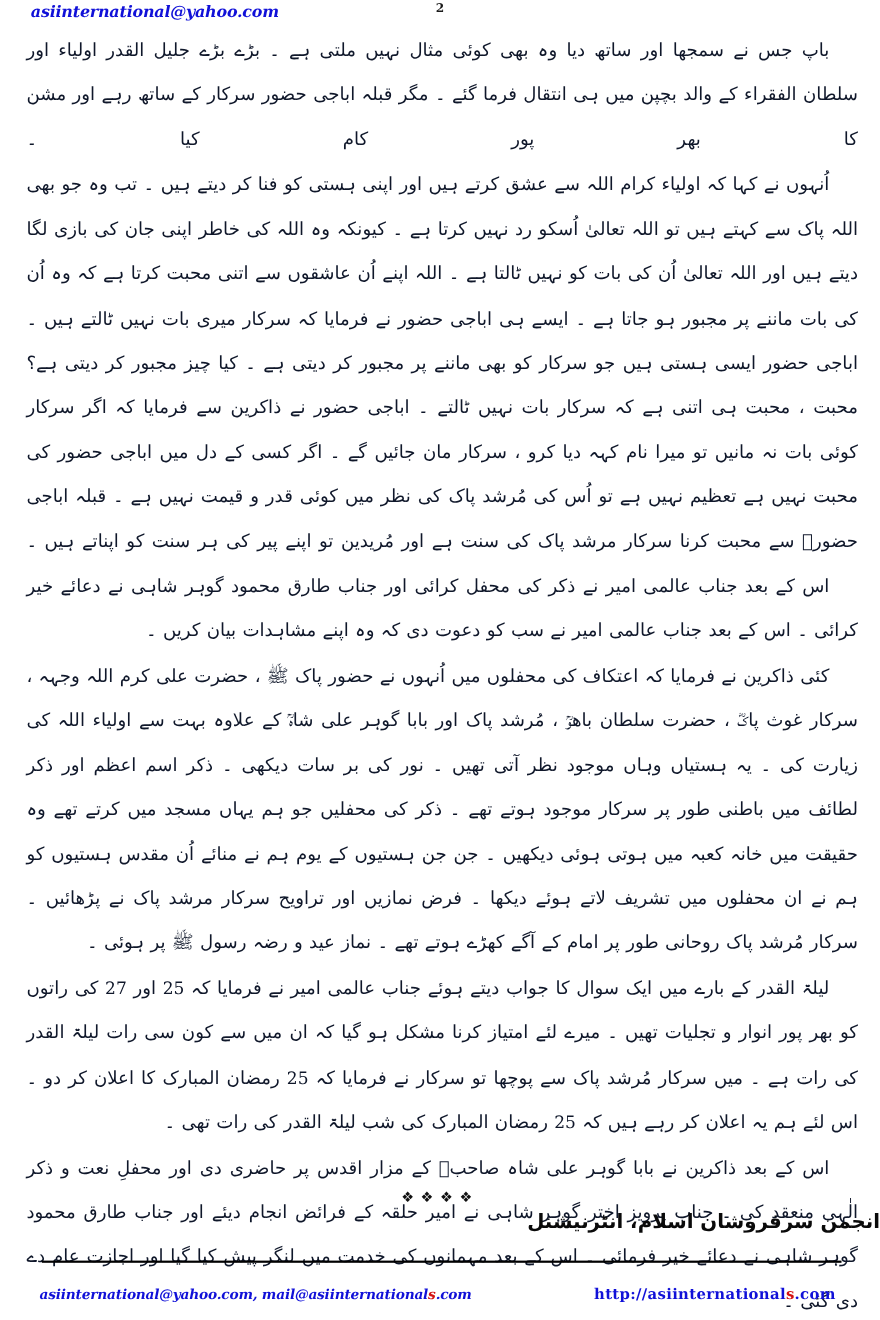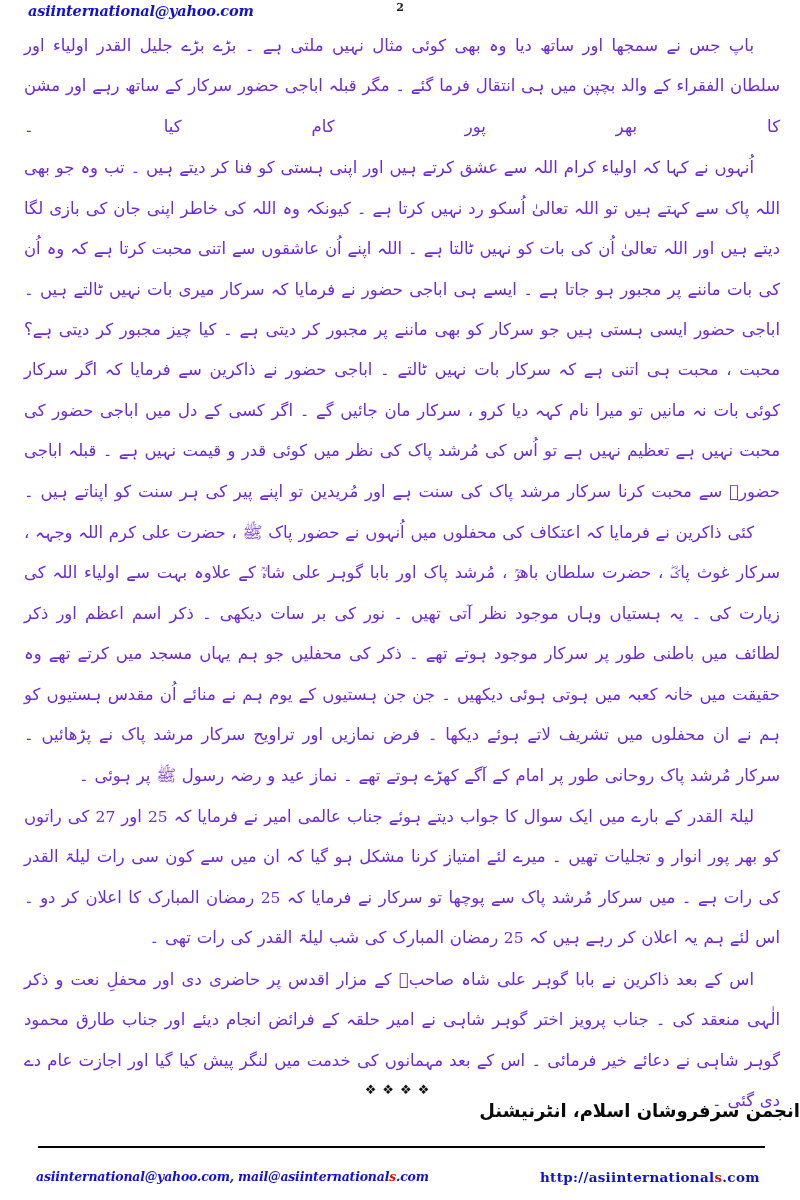--- a/index.html
+++ b/index.html
@@ -68,21 +68,21 @@
     text-align-last: justify;
   }
   .para {
     direction: rtl;
     unicode-bidi: isolate;
     text-align: justify;
     text-align-last: justify;
     font-family: "DejaVu Sans", sans-serif;
     font-size: 16.5px;
     line-height: 2.45;
-    color: #6d28d9;
+    color: #0f172a;
     margin: 0 0 1px 0;
     text-indent: 26px;
     word-spacing: 0.5px;
   }
   .para.last-right {
     text-align-last: right;
   }
   .para .num {
     direction: ltr;
     unicode-bidi: embed;
@@ -169,20 +169,21 @@
 <div class="page">
 
   <div class="header">
     <div class="header-email">asiinternational@yahoo.com</div>
     <div class="page-number">2</div>
   </div>
 
   <div class="content">
     <p class="para">باپ جس نے سمجھا اور ساتھ دیا وہ بھی کوئی مثال نہیں ملتی ہے ۔ بڑے بڑے جلیل القدر اولیاء اور سلطان الفقراء کے والد بچپن میں ہی انتقال فرما گئے ۔ مگر قبلہ اباجی حضور سرکار کے ساتھ رہے اور مشن کا بھر پور کام کیا ۔</p>
     <p class="para">اُنہوں نے کہا کہ اولیاء کرام اللہ سے عشق کرتے ہیں اور اپنی ہستی کو فنا کر دیتے ہیں ۔ تب وہ جو بھی اللہ پاک سے کہتے ہیں تو اللہ تعالیٰ اُسکو رد نہیں کرتا ہے ۔ کیونکہ وہ اللہ کی خاطر اپنی جان کی بازی لگا دیتے ہیں اور اللہ تعالیٰ اُن کی بات کو نہیں ٹالتا ہے ۔ اللہ اپنے اُن عاشقوں سے اتنی محبت کرتا ہے کہ وہ اُن کی بات ماننے پر مجبور ہو جاتا ہے ۔ ایسے ہی اباجی حضور نے فرمایا کہ سرکار میری بات نہیں ٹالتے ہیں ۔ اباجی حضور ایسی ہستی ہیں جو سرکار کو بھی ماننے پر مجبور کر دیتی ہے ۔ کیا چیز مجبور کر دیتی ہے؟ محبت ، محبت ہی اتنی ہے کہ سرکار بات نہیں ٹالتے ۔ اباجی حضور نے ذاکرین سے فرمایا کہ اگر سرکار کوئی بات نہ مانیں تو میرا نام کہہ دیا کرو ، سرکار مان جائیں گے ۔ اگر کسی کے دل میں اباجی حضور کی محبت نہیں ہے تعظیم نہیں ہے تو اُس کی مُرشد پاک کی نظر میں کوئی قدر و قیمت نہیں ہے ۔ قبلہ اباجی حضورؒ سے محبت کرنا سرکار مرشد پاک کی سنت ہے اور مُریدین تو اپنے پیر کی ہر سنت کو اپناتے ہیں ۔</p>
+    <p class="para last-right">اس کے بعد جناب عالمی امیر نے ذکر کی محفل کرائی اور جناب طارق محمود گوہر شاہی نے دعائے خیر کرائی ۔ اس کے بعد جناب عالمی امیر نے سب کو دعوت دی کہ وہ اپنے مشاہدات بیان کریں ۔</p>
     <p class="para last-right">کئی ذاکرین نے فرمایا کہ اعتکاف کی محفلوں میں اُنہوں نے حضور پاک ﷺ ، حضرت علی کرم اللہ وجہہ ، سرکار غوث پاکؓ ، حضرت سلطان باھوؒ ، مُرشد پاک اور بابا گوہر علی شاہؒ کے علاوہ بہت سے اولیاء اللہ کی زیارت کی ۔ یہ ہستیاں وہاں موجود نظر آتی تھیں ۔ نور کی بر سات دیکھی ۔ ذکر اسم اعظم اور ذکر لطائف میں باطنی طور پر سرکار موجود ہوتے تھے ۔ ذکر کی محفلیں جو ہم یہاں مسجد میں کرتے تھے وہ حقیقت میں خانہ کعبہ میں ہوتی ہوئی دیکھیں ۔ جن جن ہستیوں کے یوم ہم نے منائے اُن مقدس ہستیوں کو ہم نے ان محفلوں میں تشریف لاتے ہوئے دیکھا ۔ فرض نمازیں اور تراویح سرکار مرشد پاک نے پڑھائیں ۔ سرکار مُرشد پاک روحانی طور پر امام کے آگے کھڑے ہوتے تھے ۔ نماز عید و رضہ رسول ﷺ پر ہوئی ۔</p>
     <p class="para last-right">لیلۃ القدر کے بارے میں ایک سوال کا جواب دیتے ہوئے جناب عالمی امیر نے فرمایا کہ <span class="num">25</span> اور <span class="num">27</span> کی راتوں کو بھر پور انوار و تجلیات تھیں ۔ میرے لئے امتیاز کرنا مشکل ہو گیا کہ ان میں سے کون سی رات لیلۃ القدر کی رات ہے ۔ میں سرکار مُرشد پاک سے پوچھا تو سرکار نے فرمایا کہ <span class="num">25</span> رمضان المبارک کا اعلان کر دو ۔ اس لئے ہم یہ اعلان کر رہے ہیں کہ <span class="num">25</span> رمضان المبارک کی شب لیلۃ القدر کی رات تھی ۔</p>
     <p class="para last-right">اس کے بعد ذاکرین نے بابا گوہر علی شاہ صاحبؒ کے مزار اقدس پر حاضری دی اور محفلِ نعت و ذکر الٰہی منعقد کی ۔ جناب پرویز اختر گوہر شاہی نے امیر حلقہ کے فرائض انجام دیئے اور جناب طارق محمود گوہر شاہی نے دعائے خیر فرمائی ۔ اس کے بعد مہمانوں کی خدمت میں لنگر پیش کیا گیا اور اجازت عام دے دی گئی ۔</p>
   </div>
 
   <div class="ornaments">
     <span>❖</span><span>❖</span><span>❖</span><span>❖</span>
   </div>
 
   <div class="signature">انجمن سرفروشان اسلام، انٹرنیشنل</div>

